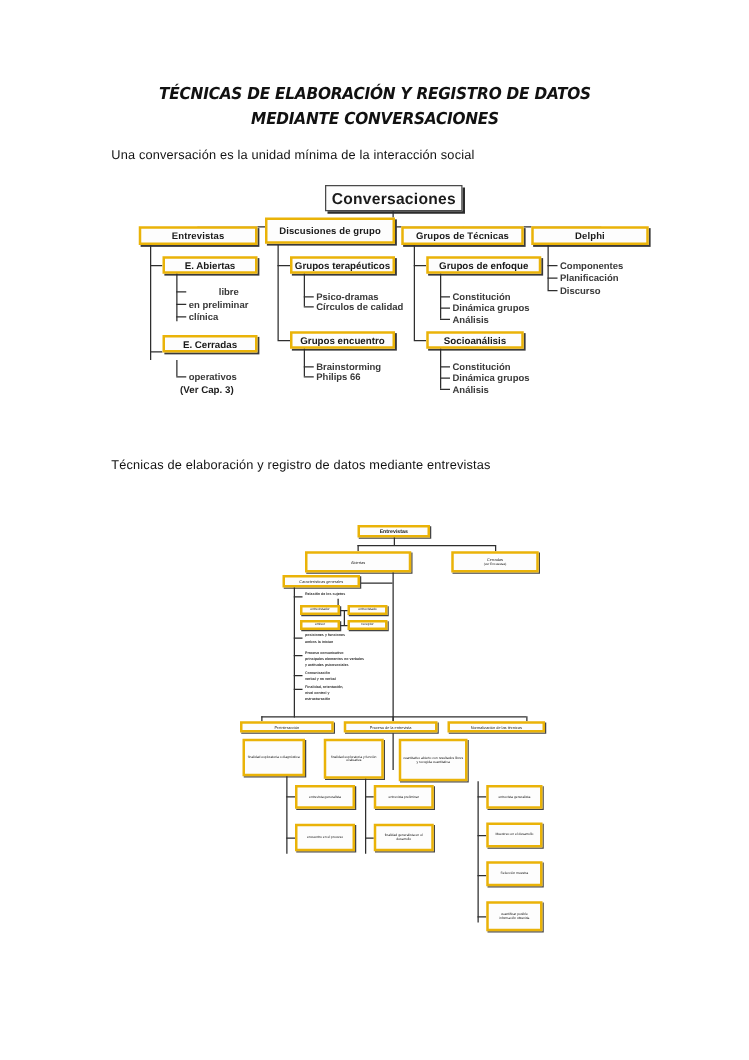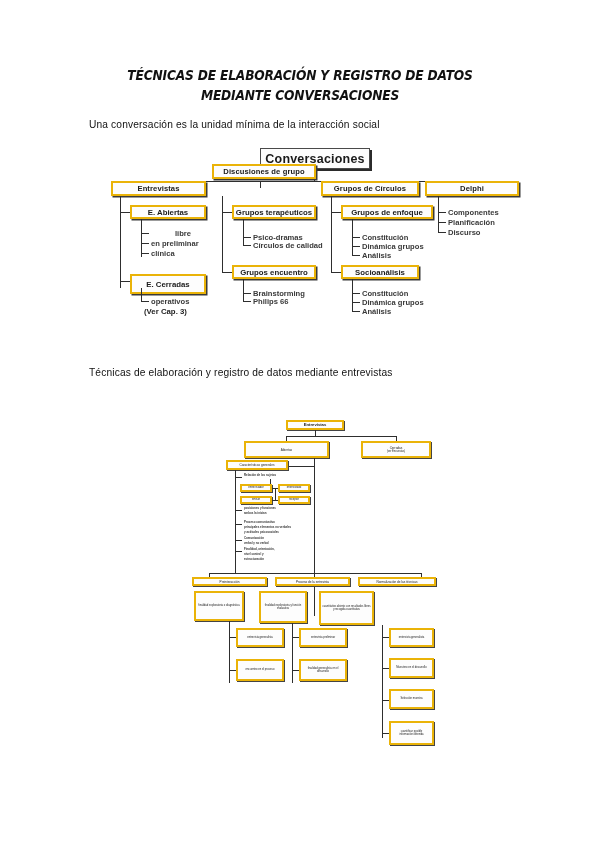--- a/index.html
+++ b/index.html
@@ -109,37 +109,37 @@
   <div class="node heavy root" style="left:246px; top:148px; width:110px; height:21px;">Conversaciones</div>
 
   <div class="line v" style="left:300px; top:169px; height:12px;"></div>
   <div class="line h" style="left:144px; top:181px; width:322px;"></div>
   <div class="line v" style="left:144px; top:181px; height:7px;"></div>
   <div class="line v" style="left:246px; top:181px; height:7px;"></div>
   <div class="line v" style="left:356px; top:181px; height:7px;"></div>
   <div class="line v" style="left:466px; top:181px; height:7px;"></div>
 
   <div class="node lvl2" style="left:97px; top:181px; width:95px; height:15px;">Entrevistas</div>
-  <div class="node lvl2" style="left:198px; top:164px; width:104px; height:15px;">Discusiones de grupo</div>
-  <div class="node lvl2" style="left:307px; top:181px; width:98px; height:15px;">Grupos de Círculos</div>
+  <div class="node lvl2" style="left:198px; top:174px; width:104px; height:21px;">Discusiones de grupo</div>
+  <div class="node lvl2" style="left:307px; top:181px; width:98px; height:15px;">Grupos de Técnicas</div>
   <div class="node lvl2" style="left:411px; top:181px; width:94px; height:15px;">Delphi</div>
 
   <div class="line v" style="left:106px; top:196px; height:92px;"></div>
   <div class="line h" style="left:106px; top:212px; width:10px;"></div>
   <div class="node lvl3" style="left:116px; top:205px; width:76px; height:14px;">E. Abiertas</div>
   <div class="line v" style="left:127px; top:219px; height:38px;"></div>
   <div class="line h" style="left:127px; top:233px; width:8px;"></div>
   <div class="line h" style="left:127px; top:243px; width:8px;"></div>
   <div class="line h" style="left:127px; top:253px; width:8px;"></div>
   <div class="leaf" style="left:137px; top:229px;padding-left:24px;">libre</div>
   <div class="leaf" style="left:137px; top:239px;">en preliminar</div>
   <div class="leaf" style="left:137px; top:249px;">clínica</div>
 
   <div class="line h" style="left:106px; top:281px; width:10px;"></div>
-  <div class="node lvl3" style="left:116px; top:274px; width:76px; height:20px;">E. Cerradas</div>
+  <div class="node lvl3" style="left:116px; top:268px; width:76px; height:14px;">E. Cerradas</div>
   <div class="line v" style="left:127px; top:288px; height:13px;"></div>
   <div class="line h" style="left:127px; top:301px; width:8px;"></div>
   <div class="leaf" style="left:137px; top:297px;">operativos</div>
   <div class="leaf note" style="left:130px; top:307px;">(Ver Cap. 3)</div>
 
   <div class="line v" style="left:208px; top:196px; height:76px;"></div>
   <div class="line h" style="left:208px; top:212px; width:10px;"></div>
   <div class="node lvl3" style="left:218px; top:205px; width:84px; height:14px;">Grupos terapéuticos</div>
   <div class="line v" style="left:229px; top:219px; height:26px;"></div>
   <div class="line h" style="left:229px; top:237px; width:8px;"></div>

